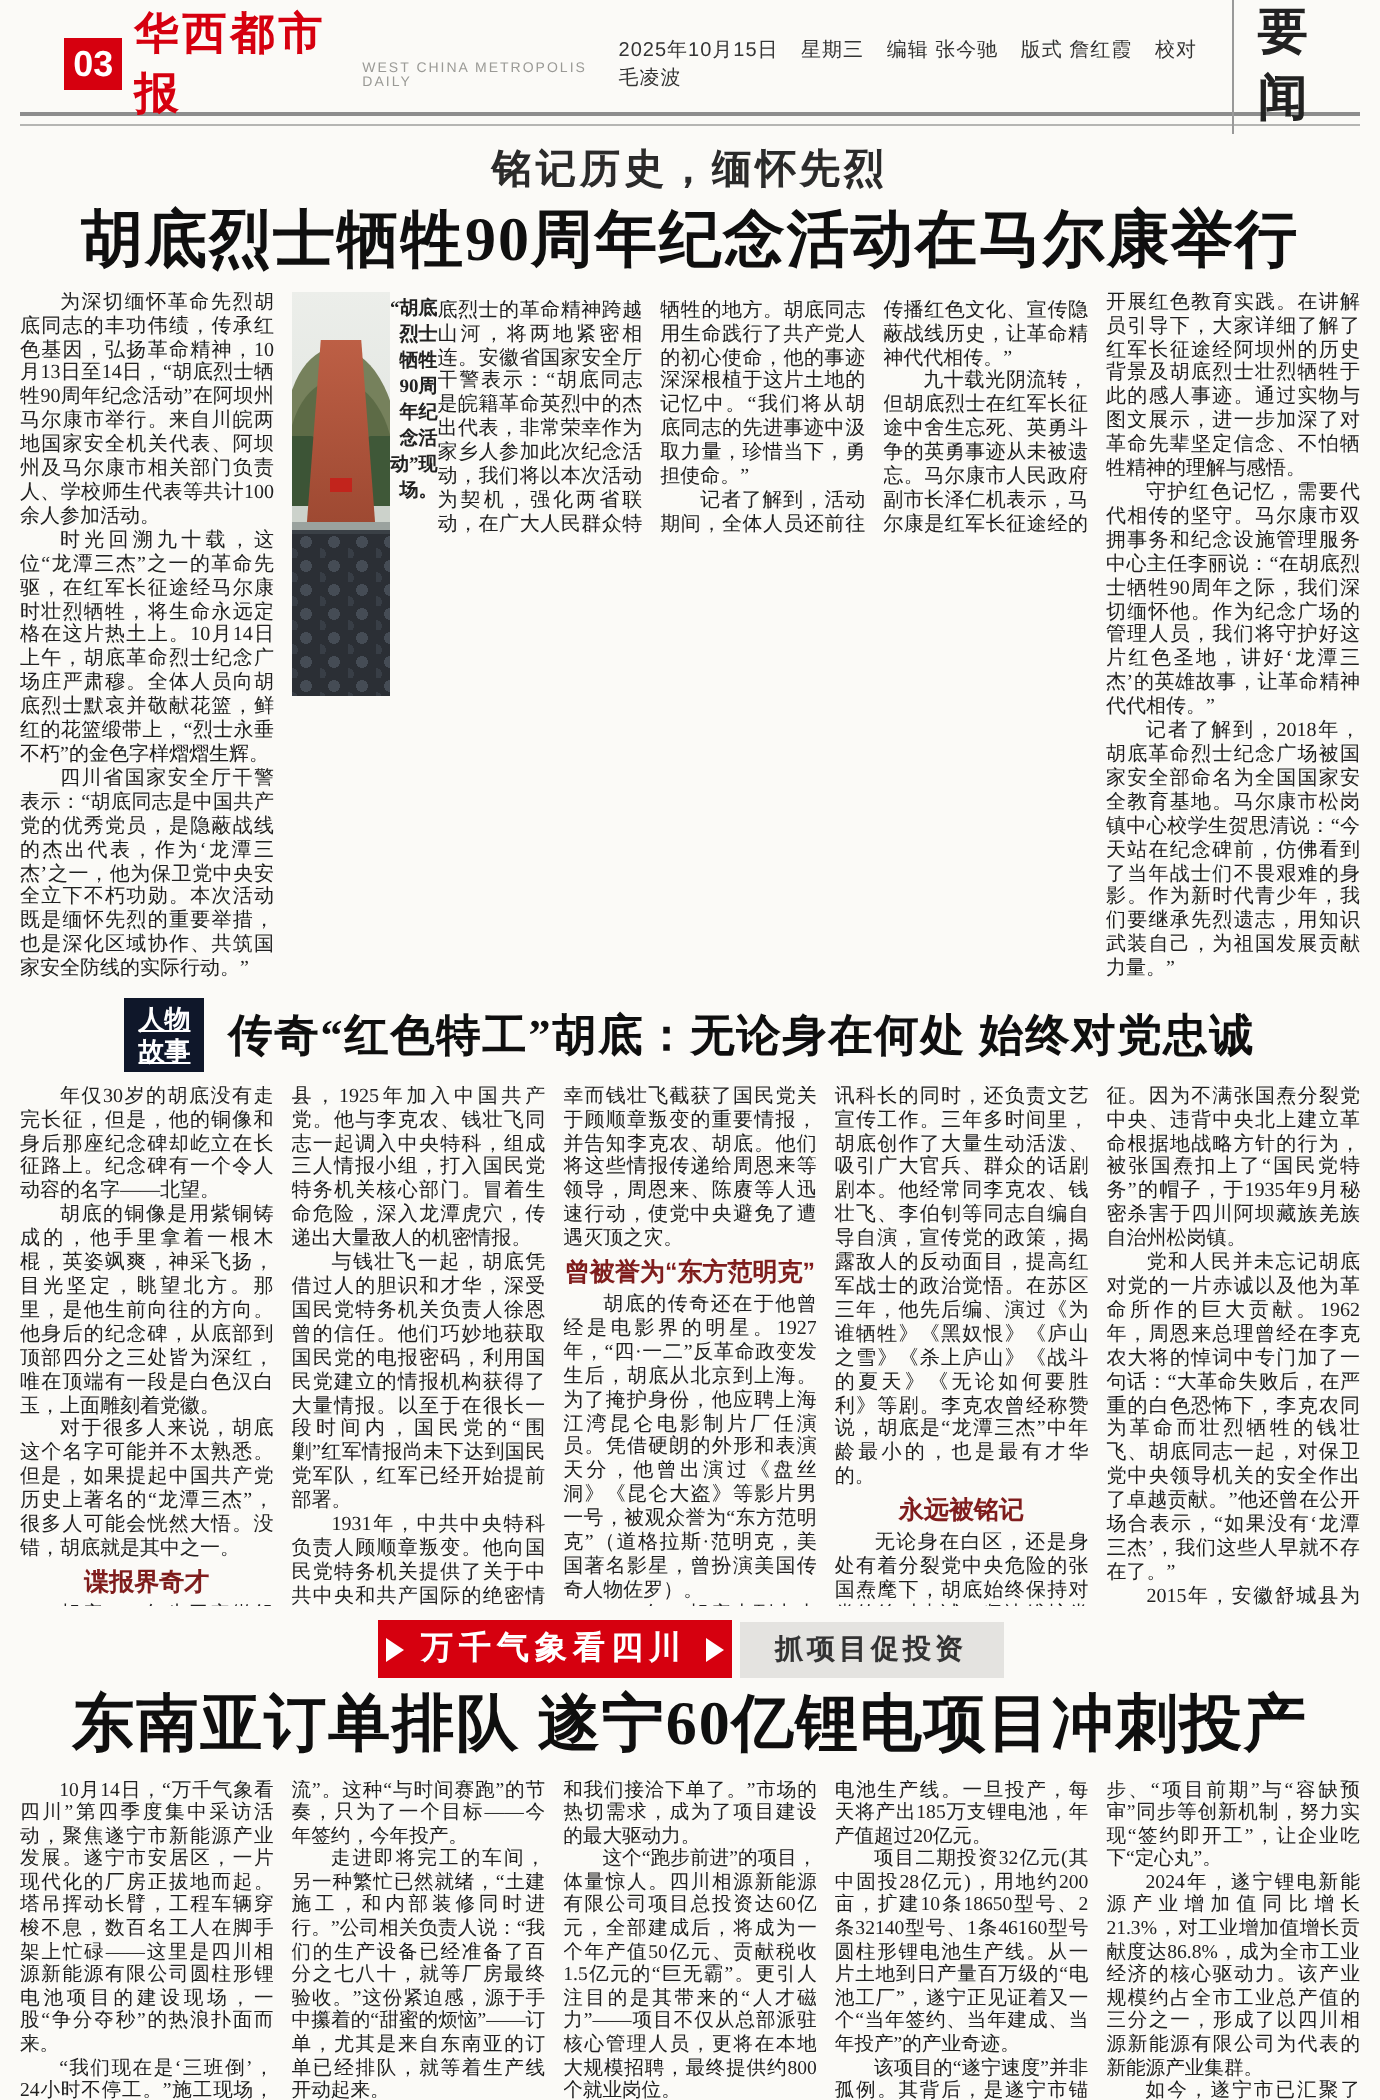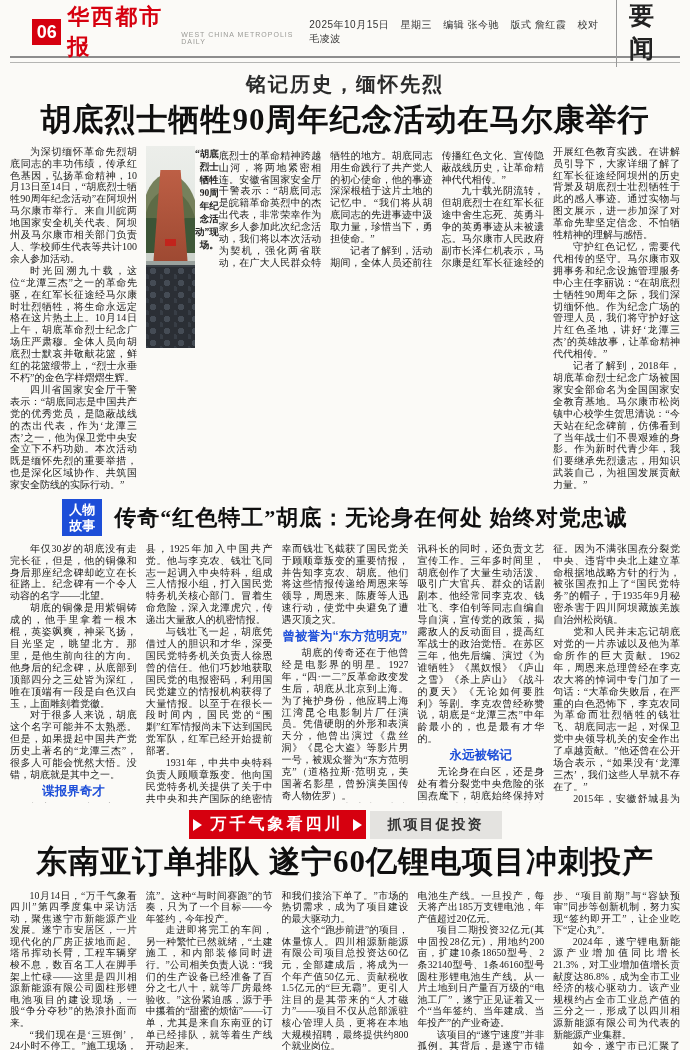--- a/index.html
+++ b/index.html
@@ -28,21 +28,21 @@
     font-size:20px; color:#2b2b2b; margin-top:8px; letter-spacing:2px;}
   .headline1{ text-align:center; font-weight:900; font-size:31px; letter-spacing:1px;
     color:#0f0f0f; margin-top:3px; line-height:1.25;}
   
   .ncolwrap{display:flex; gap:9px;}
   .ncol{flex:1; font-size:10px; line-height:11.9px; text-align:justify; overflow:hidden; color:#202020;}
   .ncol p{margin:0;}
   .blk-p{text-indent:2em;}
   .blk-cont{text-indent:0;}
   .subhead{font-family:"Liberation Sans",sans-serif; font-weight:bold; font-size:12.5px;
-    text-align:center; text-indent:0; margin:5px 0 4px 0; color:#1d4ed8;}
+    text-align:center; text-indent:0; margin:5px 0 4px 0; color:#7f1d1d;}
   
   .a1-body{margin-top:6px; height:344px;}
   .a1-side{flex:none; width:127px; height:344px;}
   .a1-mid{flex:1; display:flex; flex-direction:row;}
   .photo{position:relative; width:100%; height:202px; overflow:hidden; background:#dfe4df;}
   .ph-sky{position:absolute; inset:0; background:linear-gradient(#eceeea 0%,#e0e5e0 45%,#d6dcd5 100%);}
   .ph-mtn-far{position:absolute; left:-8%; right:-8%; top:14%; height:30%;
     background:#76815c; border-radius:45% 55% 30% 40%/75% 85% 15% 25%;}
   .ph-mtn{position:absolute; left:-5%; right:-5%; top:22%; height:30%;
     background:#5d6b46; border-radius:50% 60% 35% 45%/70% 80% 20% 30%;}
@@ -61,22 +61,22 @@
     background-color:#2b2f35; border-top:2px solid #3a4046;
     background-image:
       radial-gradient(circle 3px at 7px 4px, #454c55 98%, transparent),
       radial-gradient(circle 3px at 0px 10px, #383e46 98%, transparent);
     background-size:14px 12px;}
   .caption{height:16px; font-size:9.5px; font-weight:bold; text-align:right; color:#222; margin-top:2px;}
   .a1-midcols{height:118px; margin-top:4px;align-items:flex-end;}
   .a1-midcols .ncol{height:118px;}
   
   .a2-header{display:flex; align-items:center; justify-content:center; gap:12px; margin-top:10px; height:36px;}
-  .badge{background:#1d4ed8; color:#fff; font-family:"Liberation Sans",sans-serif;
-    font-weight:bold; font-size:13px; line-height:1.2; padding:3px 7px; text-align:center;}
+  .badge{background:#0f172a; color:#fff; font-family:"Liberation Sans",sans-serif;
+    font-weight:bold; font-size:13px; line-height:1.2; padding:3px 7px; text-align:center;text-decoration:underline;}
   .headline2{font-weight:900; font-size:22px; letter-spacing:1px; color:#0f0f0f;}
   .a2-body{margin-top:7px; height:260px;}
   .a2-body .ncol{height:260px;}
   
   .banner-row{display:flex; align-items:center; justify-content:center; gap:4px; margin-top:9px; height:26px;}
   .banner-red{position:relative; background:#d6000f; color:#fff; font-family:"Liberation Sans",sans-serif;
     font-weight:bold; font-size:16px; letter-spacing:3px; padding:4px 22px;}
   .banner-red::before{content:""; position:absolute; left:4px; top:50%; transform:translateY(-50%);
     width:0; height:0; border-style:solid; border-width:6px 0 6px 9px;
     border-color:transparent transparent transparent #fff;}
@@ -89,21 +89,21 @@
     color:#0f0f0f; margin-top:5px; line-height:1.25;}
   .a3-body{margin-top:8px; height:186px;}
   .a3-body .ncol{height:186px; font-size:9.8px; line-height:11.6px;}
 </style>
 </head>
 <body>
 
 <div class="page">
 
   <div class="masthead">
-    <div class="pagenum">06</div>
+    <div class="pagenum">03</div>
     <div class="paper-logo">华西都市报</div>
     <div class="paper-logo-en">WEST CHINA METROPOLIS DAILY</div>
     <div class="mast-right">
       <div class="dateline">
         <span style="margin-left:0">2025年10月15日</span>
         <span>星期三</span>
         <span>编辑 张今驰</span>
         <span>版式 詹红霞</span>
         <span>校对 毛凌波</span>
       </div>

